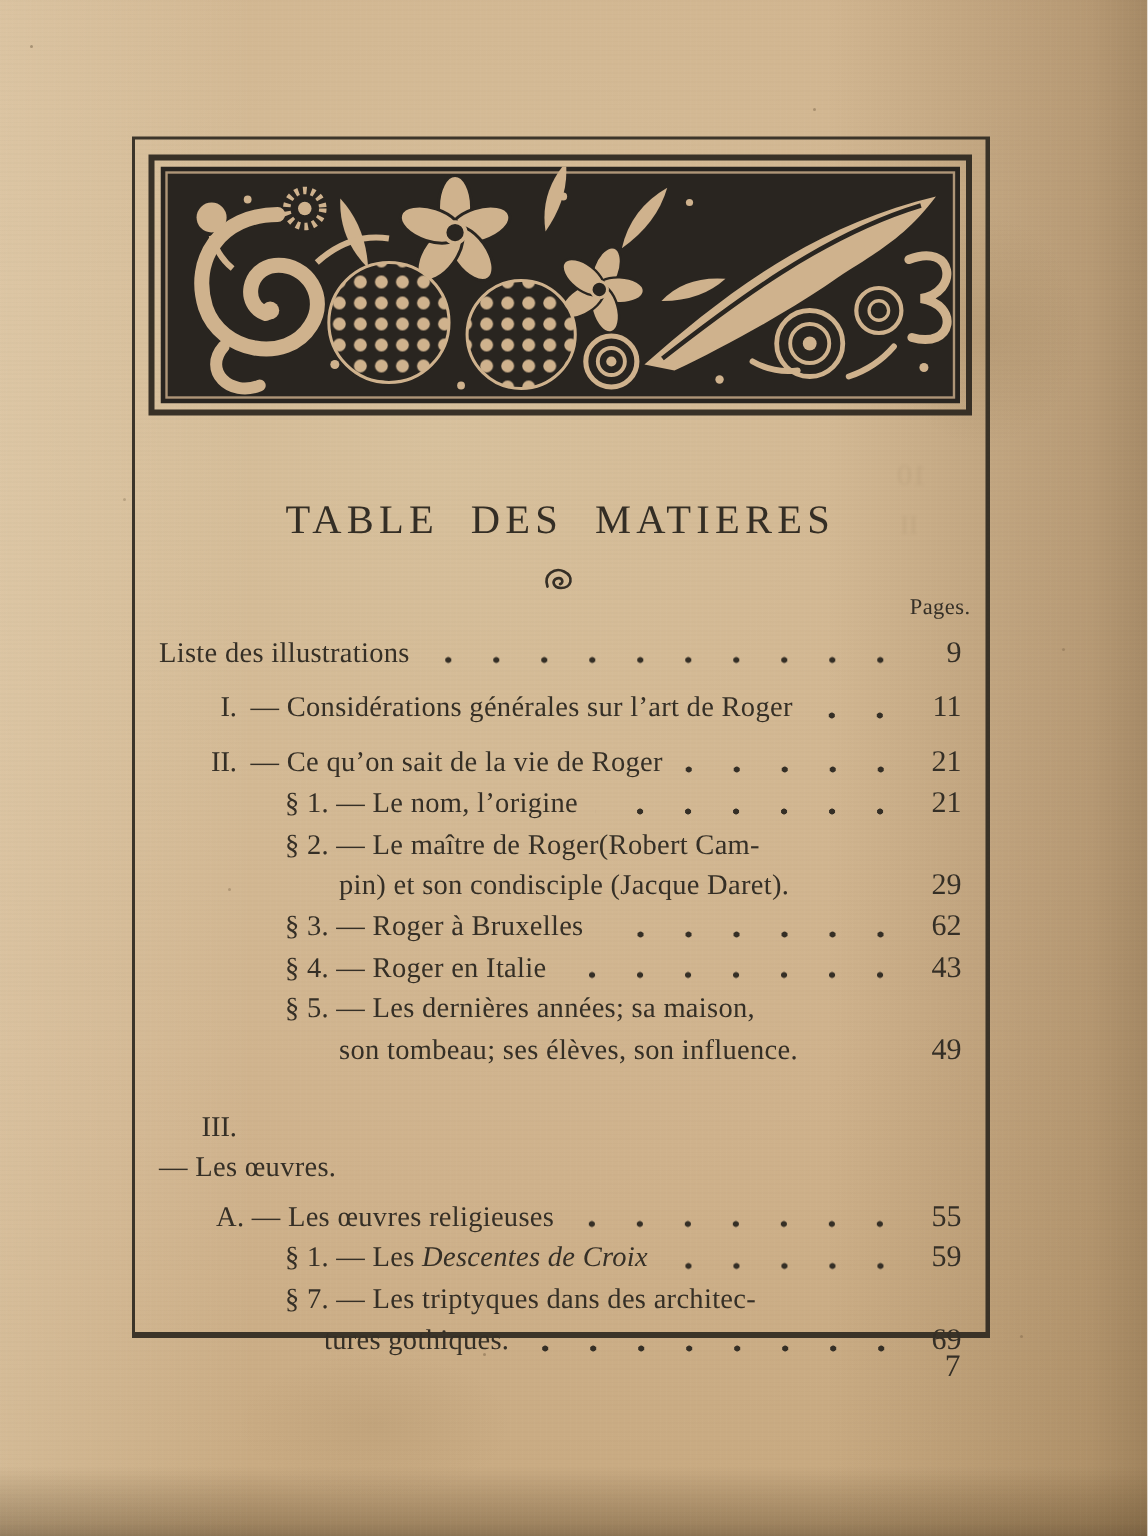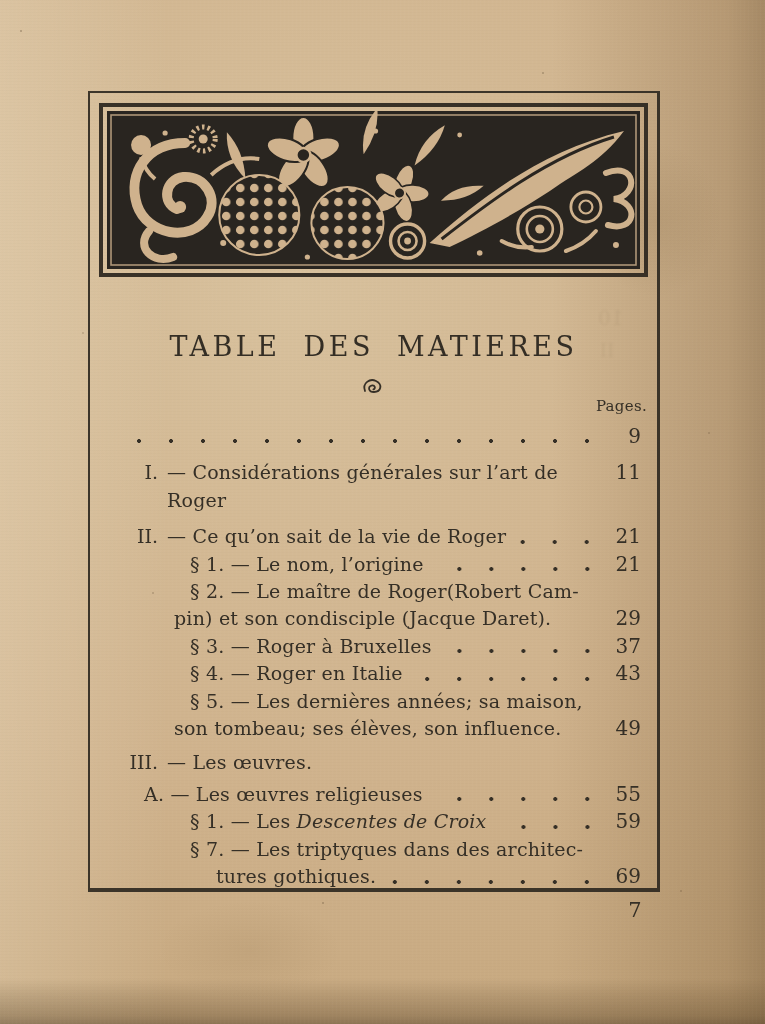--- a/index.html
+++ b/index.html
@@ -13,20 +13,21 @@
     color:var(--ink);
   }
   .scan{
     position:relative;
     width:765px;height:1024px;
     overflow:hidden;
     background:
       linear-gradient(180deg, rgba(0,0,0,0) 95.5%, rgba(92,70,42,.38) 99.2%, rgba(70,52,30,.45) 100%),
       linear-gradient(90deg, rgba(255,246,224,.22) 0%, rgba(0,0,0,0) 22%, rgba(0,0,0,0) 72%, rgba(118,88,52,.28) 95%, rgba(100,74,42,.38) 100%),
       radial-gradient(ellipse 120% 90% at 38% 28%, #d8c19d 0%, #cfb28c 55%, #c2a378 100%);
+    font-family: Liberation Serif, serif;
   }
   .grain{
     position:absolute;inset:0;pointer-events:none;
     background-image:
       repeating-linear-gradient(0deg, rgba(0,0,0,.013) 0 1px, rgba(0,0,0,0) 1px 3px),
       repeating-linear-gradient(90deg, rgba(255,255,255,.018) 0 1px, rgba(0,0,0,0) 1px 4px);
   }
   .stain-a{position:absolute;left:560px;top:110px;width:190px;height:220px;pointer-events:none;
     background:radial-gradient(closest-side, rgba(118,90,52,.14), rgba(0,0,0,0) 70%);}
   .stain-b{position:absolute;left:120px;top:880px;width:260px;height:140px;pointer-events:none;
@@ -68,24 +69,24 @@
   .pages-label{
     text-align:right;padding-right:10px;margin-top:2px;
     font-size:15px;letter-spacing:.3px;padding-left:40px;
   }
   .toc{padding:0 16px;margin-top:8px;font-size:19px;}
   .row{display:flex;align-items:baseline;line-height:27.4px;}
   .row .num{flex:none;display:inline-block;width:52px;text-align:right;margin-right:9px;}
   .row .txt{white-space:pre-wrap;letter-spacing:.2px;}
   .row.l2{margin-left:84px;}
   .row.l2a{margin-left:38px;}
-  .row.l3{margin-left:68px;}
+  .row.l3{margin-left:120px;}
   .row.l3b{margin-left:110px;align-items:center;}
   .row.g8{margin-top:9px;}
-  .row.g6{margin-top:7px;}
+  .row.g6{margin-top:24px;flex-direction:column;}
   .row.g4{margin-top:4px;}
   .leader{flex:1 1 auto;height:1px;}
   .leader.dots{
     align-self:flex-end;height:10px;margin:0 8px 4px 12px;
     background-image:radial-gradient(circle, var(--ink) 1.8px, rgba(0,0,0,0) 2.2px);
     background-size:32px 10px;background-repeat:repeat-x;background-position:right center;
   }
   .pg{flex:none;min-width:30px;text-align:right;font-size:20px;}
   .folio{
     position:absolute;left:618px;top:898px;width:34px;
@@ -181,20 +182,21 @@
     <h1 class="title">TABLE DES MATIERES</h1>
 
     <svg class="vignette" viewBox="0 0 26 18" aria-hidden="true">
       <path d="M4,14 C1,6 9,1 15,4 C22,7.5 20,15 13,15 C7.5,15 6.5,9.5 10.5,8.6 C14,7.8 15,11.5 12.4,12.4" fill="none" stroke="#352f26" stroke-width="1.8" stroke-linecap="round"></path>
     </svg>
 
     <div class="pages-label">Pages.</div>
 
     <div class="toc">
         <div class="row l0">
+          <span class="txt"><span>Liste des illustrations</span></span>
           <span class="leader dots"></span>
           <span class="pg">9</span>
         </div>
         <div class="row l1 g8">
           <span class="num">I.</span>
           <span class="txt"><span>— Considérations générales sur l’art de Roger</span></span>
           <span class="leader dots"></span>
           <span class="pg">11</span>
         </div>
         <div class="row l1 g8">
@@ -214,21 +216,21 @@
           <span class="pg"></span>
         </div>
         <div class="row l3">
           <span class="txt"><span>pin) et son condisciple (Jacque Daret).</span></span>
           <span class="leader"></span>
           <span class="pg">29</span>
         </div>
         <div class="row l2">
           <span class="txt"><span>§ 3. — Roger à Bruxelles</span></span>
           <span class="leader dots"></span>
-          <span class="pg">37</span>
+          <span class="pg">62</span>
         </div>
         <div class="row l2">
           <span class="txt"><span>§ 4. — Roger en Italie</span></span>
           <span class="leader dots"></span>
           <span class="pg">43</span>
         </div>
         <div class="row l2">
           <span class="txt"><span>§ 5. — Les dernières années; sa maison,</span></span>
           <span class="leader"></span>
           <span class="pg"></span>

